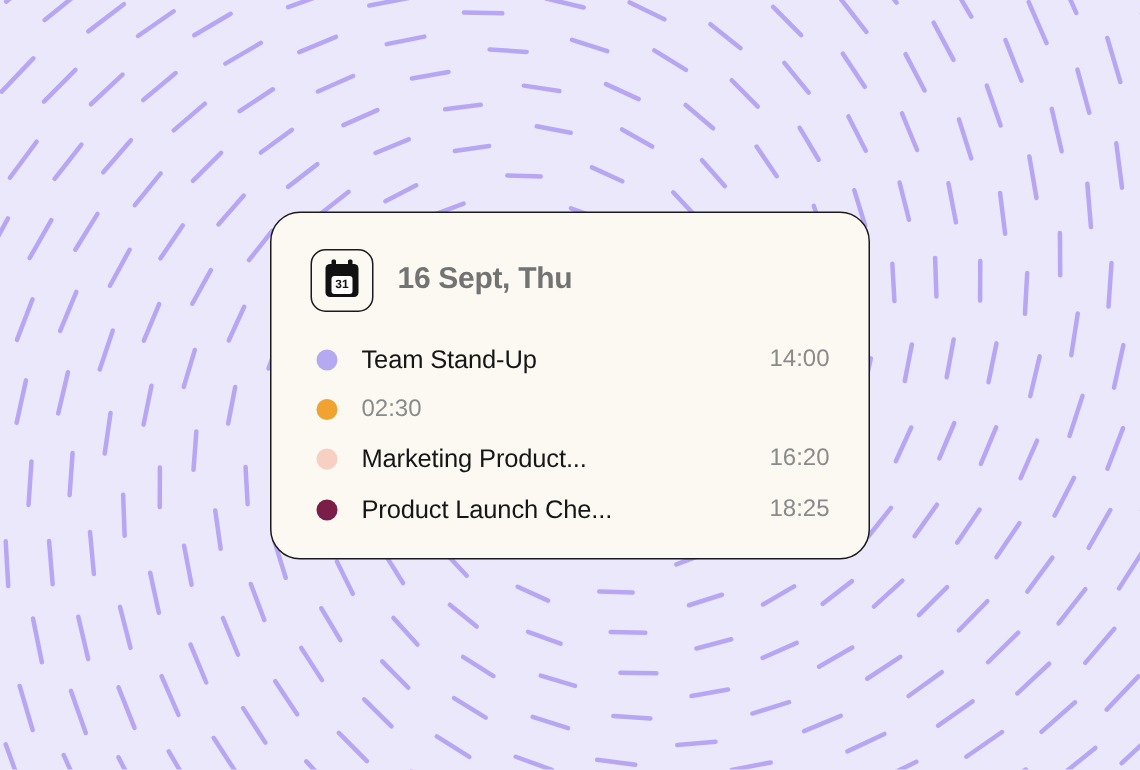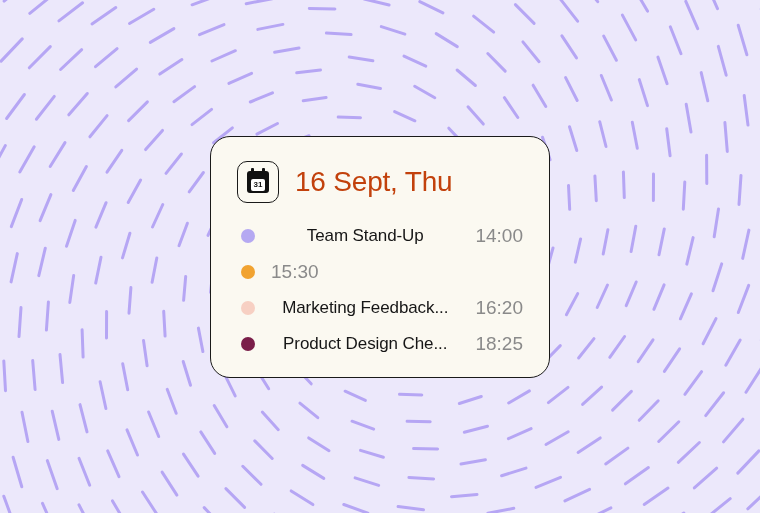--- a/index.html
+++ b/index.html
@@ -12,21 +12,21 @@
   .bg-dashes {
     position: absolute;
     inset: 0;
     z-index: 0;
   }
   .card {
     position: absolute;
     left: 50%;
     top: 50%;
     transform: translate(-50%, -50%);
-    width: 340px;
+    width: 400px;
     background: #fbf9f1;
     border: 1.5px solid #1a1a1a;
     border-radius: 20px;
     padding: 24px 26px 22px 26px;
     z-index: 1;
   }
   .card-header {
     display: flex;
     align-items: center;
     gap: 16px;
@@ -72,23 +72,23 @@
     font-weight: 700;
     line-height: 12px;
     width: 14px;
     height: 12px;
     border-radius: 2px;
     display: flex;
     align-items: center;
     justify-content: center;
   }
   .date-title {
-    font-size: 28px;
-    font-weight: 400;
-    color: #c2410c;
+    font-size: 20px;
+    font-weight: 700;
+    color: #737373;
     letter-spacing: -0.2px;
   }
   .event-list { display: flex; flex-direction: column; gap: 14px; }
   .event-row {
     display: flex;
     align-items: center;
     gap: 16px;
   }
   .dot {
     width: 14px;
@@ -98,25 +98,24 @@
     margin-left: 4px;
   }
   .event-title {
     flex: 1 1 auto;
     font-size: 17px;
     color: #161616;
     white-space: nowrap;
     overflow: hidden;
     text-overflow: ellipsis;
     letter-spacing: -0.1px;
-    text-align: center;
   }
   .event-time {
     flex: 0 0 auto;
-    font-size: 19px;
+    font-size: 16px;
     color: #8a8a8a;
     font-variant-numeric: tabular-nums;
   }
 </style>
 </head>
 <body>
 
 <svg class="bg-dashes" viewBox="0 0 760 513" preserveAspectRatio="xMidYMid slice" aria-hidden="true">
     <line x1="413.2" y1="250.8" x2="406.4" y2="268.4" stroke="#b6a6f4" stroke-width="3" stroke-linecap="round"></line>
     <line x1="401.1" y1="282.1" x2="382.4" y2="285.0" stroke="#b6a6f4" stroke-width="3" stroke-linecap="round"></line>
@@ -627,26 +626,26 @@
   </div>
 
   <div class="event-list">
     <div class="event-row">
       <span class="dot" style="background: rgb(181, 169, 242);"></span>
       <span class="event-title">Team Stand-Up</span>
       <span class="event-time">14:00</span>
     </div>
     <div class="event-row">
       <span class="dot" style="background: rgb(241, 163, 49);"></span>
-      <span class="event-time">15:30</span>
+      <span class="event-time">02:30</span>
     </div>
     <div class="event-row">
       <span class="dot" style="background: rgb(247, 208, 195);"></span>
-      <span class="event-title">Marketing Feedback...</span>
+      <span class="event-title">Marketing Product...</span>
       <span class="event-time">16:20</span>
     </div>
     <div class="event-row">
       <span class="dot" style="background: rgb(122, 30, 73);"></span>
-      <span class="event-title">Product Design Che...</span>
+      <span class="event-title">Product Launch Che...</span>
       <span class="event-time">18:25</span>
     </div>
   </div>
 </div>
 
 </body></html>

